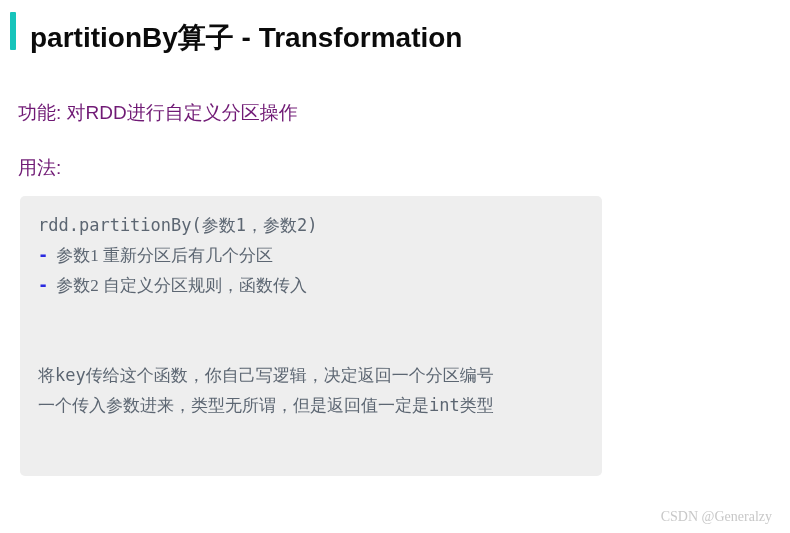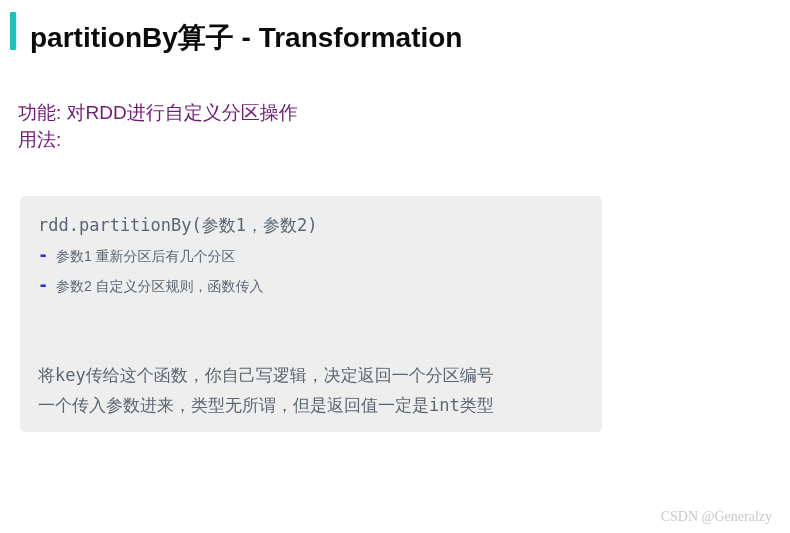--- a/index.html
+++ b/index.html
@@ -47,29 +47,29 @@
   
   .para {
     position: absolute;
     left: 18px;
     font-size: 19px;
     color: #701a75;
     white-space: nowrap;
     line-height: 1.3;
   }
   .para-1 { top: 101px; }
-  .para-2 { top: 128px; }
+  .para-2 { top: 156px; }
 
   
   .code-block {
     position: absolute;
     left: 20px;
     top: 196px;
     width: 582px;
-    height: 236px;
+    height: 280px;
     background: #eeeeee;
     border-radius: 5px;
     box-sizing: border-box;
     padding: 14px 0 14px 18px;
     font-family: "DejaVu Sans Mono", "Liberation Mono", monospace;
     font-size: 17px;
     color: #5c6672;
     overflow: hidden;
   }
   .code-line {
@@ -79,22 +79,22 @@
     letter-spacing: 0px;
   }
   .code-line.blank { height: 30px; }
   .dash {
     color: #2a2ae0;
     font-weight: bold;
     display: inline-block;
     width: 14px;
   }
   .code-line .cn {
-    font-family: Liberation Sans, sans-serif;
-    font-size: 14px;
+    font-family: Liberation Serif, serif;
+    font-size: 17px;
   }
 
   
   .watermark {
     position: absolute;
     right: 18px;
     bottom: 8px;
     font-size: 14px;
     color: #c8c8c8;
     white-space: nowrap;

